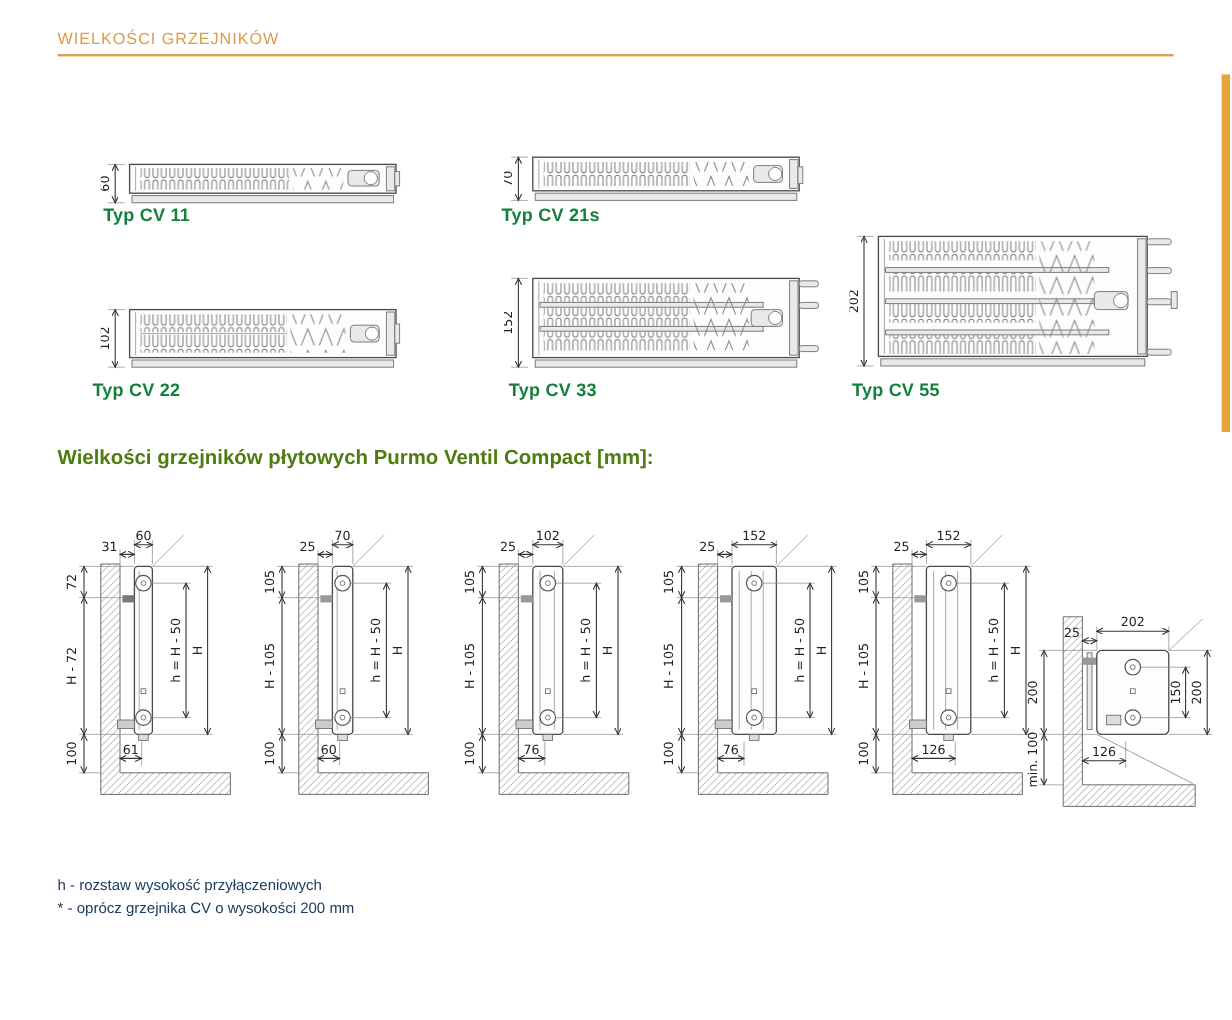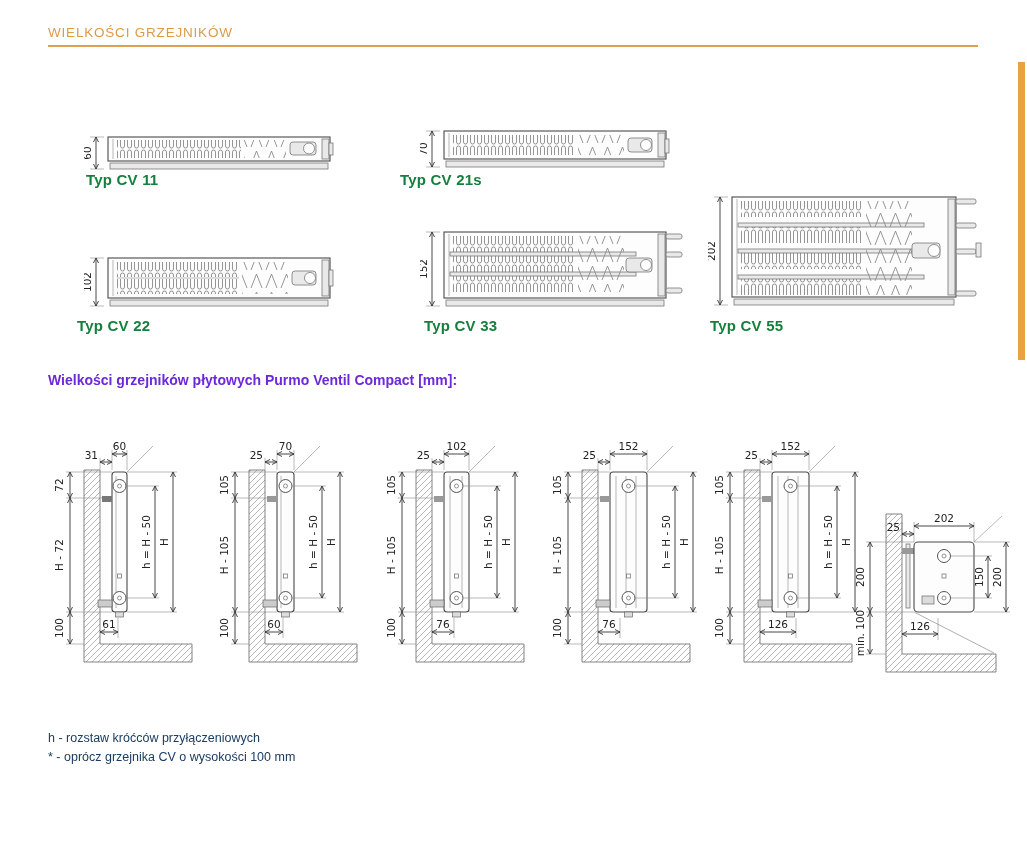--- a/index.html
+++ b/index.html
@@ -3,21 +3,21 @@
 <meta charset="utf-8">
 <style>
   html,body{margin:0;padding:0;background:#fff;}
   .page{position:relative;width:1027px;height:850px;background:#ffffff;
         font-family:"Liberation Sans",sans-serif;overflow:hidden;padding-left:12px;}
   .title{position:absolute;left:48px;top:25px;font-size:13.5px;letter-spacing:.8px;
          color:#DC9B45;font-weight:400;}
   .rule{position:absolute;left:48px;top:45px;width:930px;height:2px;background:#DFA04C;}
   .accent-bar{position:absolute;left:1018px;top:62px;width:7px;height:298px;background:#E8A33F;}
   .typ-label{position:absolute;font-size:15px;font-weight:700;color:#15803d;letter-spacing:.2px;}
-  .sec-heading{position:absolute;left:48px;top:372px;font-size:14px;font-weight:700;color:#6d28d9;}
+  .sec-heading{position:absolute;left:48px;top:372px;font-size:17px;font-weight:700;color:#4d7c0f;}
   .legend{position:absolute;left:48px;top:729px;color:#1B3D60;font-size:12.5px;line-height:19px;}
   .drawing{position:absolute;}
   .dim{stroke:#333;stroke-width:.9;fill:none;}
   .ext{stroke:#8a8a8a;stroke-width:.6;fill:none;}
   .body{fill:#fdfdfd;stroke:#4a4a4a;stroke-width:1.1;}
   .lite{fill:#e9e9e9;stroke:#777;stroke-width:.8;}
   .dtext{font-family:"DejaVu Sans",sans-serif;font-size:10.5px;fill:#222;}
   .circ{fill:#fff;stroke:#555;stroke-width:1;}
   .circ2{fill:#fff;stroke:#777;stroke-width:.8;}
 </style>
@@ -80,21 +80,21 @@
       <line class="ext" x1="29" y1="6" x2="29" y2="30"></line>
       <rect x="33" y="8" width="122" height="20" fill="url(#fins)"></rect>
       <rect x="158" y="8" width="46" height="20" fill="url(#chev)"></rect>
       <rect class="lite" x="208" y="11" width="24" height="14" rx="3"></rect>
       <circle class="circ2" cx="226" cy="18" r="5.5"></circle>
       <rect class="lite" x="238" y="6" width="7" height="24"></rect>
       <rect class="lite" x="245" y="12" width="4" height="14"></rect>
       <rect class="lite" x="26" y="34" width="218" height="6"></rect>
     </g>
   </svg>
-  <div class="typ-label" style="left:400px;top:171px">Typ CV 21s</div>
+  <div class="typ-label" style="left:418px;top:171px">Typ CV 21s</div>
 
   <svg class="drawing" style="left:84px;top:254px" width="256" height="60" viewBox="0 0 256 60">
     <g>
       <line class="ext" x1="6" y1="4" x2="20" y2="4"></line>
         <line class="ext" x1="6" y1="52" x2="20" y2="52"></line>
       <line class="dim" x1="12" y1="4" x2="12" y2="52" marker-start="url(#ar)" marker-end="url(#ar)"></line>
       <text class="dtext" x="7" y="28" text-anchor="middle" transform="rotate(-90 7 28)">102</text>
     </g>
     <g>
       <rect class="body" x="24" y="4" width="222" height="40"></rect>
@@ -450,17 +450,17 @@
       <text class="dtext" x="8" y="99" text-anchor="middle" transform="rotate(-90 8 99)">200</text>
       <line class="dim" x1="14" y1="134" x2="14" y2="176" marker-start="url(#ar)" marker-end="url(#ar)"></line>
       <text class="dtext" x="8" y="155" text-anchor="middle" transform="rotate(-90 8 155)">min. 100</text>
       <line class="ext" x1="82" y1="140" x2="82" y2="162"></line>
       <line class="dim" x1="46" y1="156" x2="82" y2="156" marker-start="url(#ar)" marker-end="url(#ar)"></line>
       <text class="dtext" x="64" y="152" text-anchor="middle">126</text>
     </g>
   </svg>
 
   <div class="legend">
-    <div>h - rozstaw króćców przyłączeniowych</div>
-    <div>* - oprócz grzejnika CV o wysokości 100 mm</div>
+    <div>h - rozstaw wysokość przyłączeniowych</div>
+    <div>* - oprócz grzejnika CV o wysokości 200 mm</div>
   </div>
 
 </div>
 
 </body></html>

